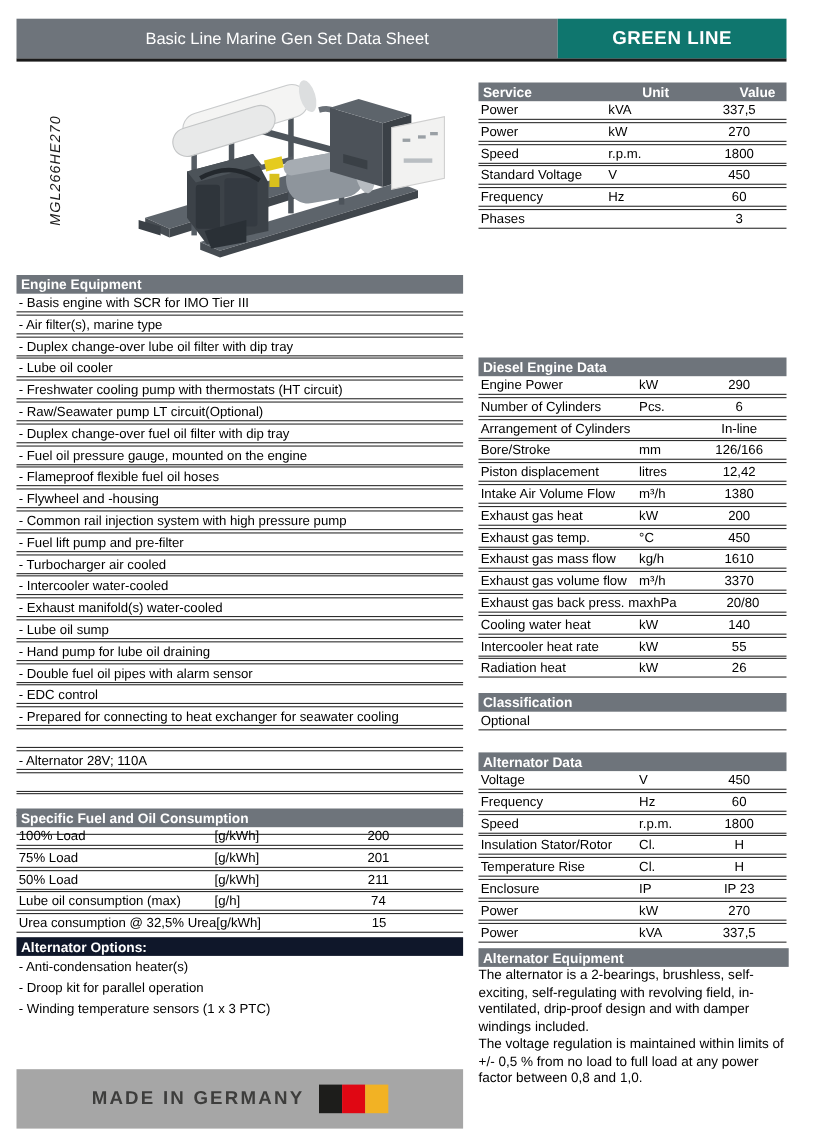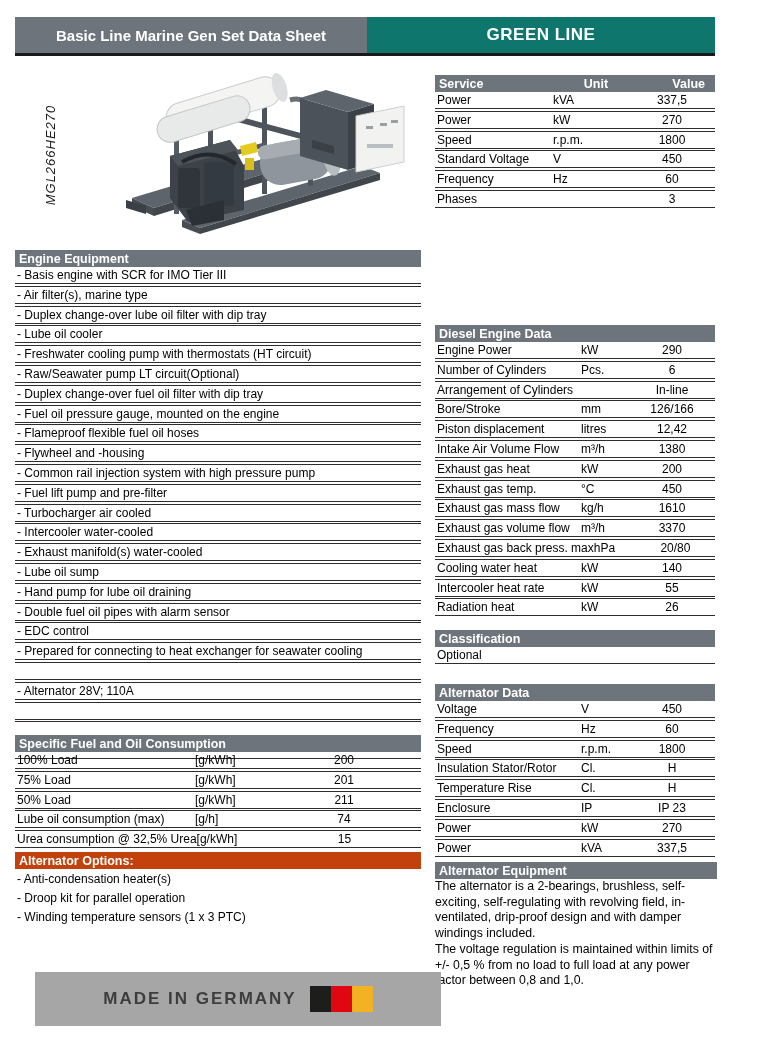--- a/index.html
+++ b/index.html
@@ -2,21 +2,21 @@
 <html><head>
 <meta charset="utf-8">
 <style>
   html,body{margin:0;padding:0;background:#fff;}
   .page{position:relative;width:762px;height:1042px;background:#ffffff;
         font-family:"Liberation Sans",sans-serif;color:#000;overflow:hidden;}
 
   
   .header-bar{position:absolute;left:15px;top:17px;width:700px;height:36px;
               display:flex;border-bottom:3px solid #1a1a1a;}
-  .header-title{width:352px;background:#6e747b;color:#fff;font-weight:bold;
+  .header-title{width:492px;background:#6e747b;color:#fff;font-weight:normal;
                 font-size:15px;display:flex;align-items:center;justify-content:center;}
   .header-green{flex:1;background:#00a551;color:#fff;font-weight:bold;
                 font-size:17px;display:flex;align-items:center;justify-content:center;
                 letter-spacing:.5px;}
 
   
   .model-vertical{position:absolute;left:-22px;top:147px;width:145px;height:16px;
                   text-align:center;transform:rotate(-90deg);font-style:italic;
                   font-size:13px;letter-spacing:1px;color:#1a1a1a;white-space:nowrap;}
 
@@ -53,21 +53,21 @@
   #engine-equipment{left:15px;top:250px;width:406px;}
   #specific-fuel{left:15px;top:735px;width:406px;}
   #alternator-options{left:15px;top:852px;width:406px;}
 
   .opt-item{min-height:19px;display:flex;align-items:center;padding:0 2px;white-space:nowrap;}
 
   #alternator-equipment{left:435px;top:862px;width:282px;}
   .para{font-size:12.3px;line-height:15.7px;}
 
   #made-in-germany{position:absolute;left:15px;top:972px;width:406px;height:54px;
-                   background:#a6a6a6;display:flex;align-items:center;justify-content:center;gap:13px;margin-left:20px;}
+                   background:#a6a6a6;display:flex;align-items:center;justify-content:center;gap:13px;}
   .made-text{font-weight:bold;font-size:17px;letter-spacing:2px;color:#3d3d3c;white-space:nowrap;}
   .flag{display:flex;height:26px;}
   .flag div{width:21px;height:26px;}
 </style>
 </head>
 <body>
 
 <div class="page">
 
   <div class="header-bar">
@@ -470,21 +470,21 @@
 
         <div class="trow">
           <span class="lab">Urea consumption @ 32,5% Urea</span>
           <span class="unit">[g/kWh]</span>
           <span class="val">15</span>
         </div>
       </div>
   </div>
 
   <div class="tbl" id="alternator-options">
-    <div class="sec-head" style="background: #c2410c;">Alternator Options:</div>
+    <div class="sec-head" style="background: #0f172a;">Alternator Options:</div>
     <div>
 
         <div class="opt-item">- Anti-condensation heater(s)</div>
 
         <div class="opt-item">- Droop kit for parallel operation</div>
 
         <div class="opt-item">- Winding temperature sensors (1 x 3 PTC)</div>
       </div>
   </div>
 

